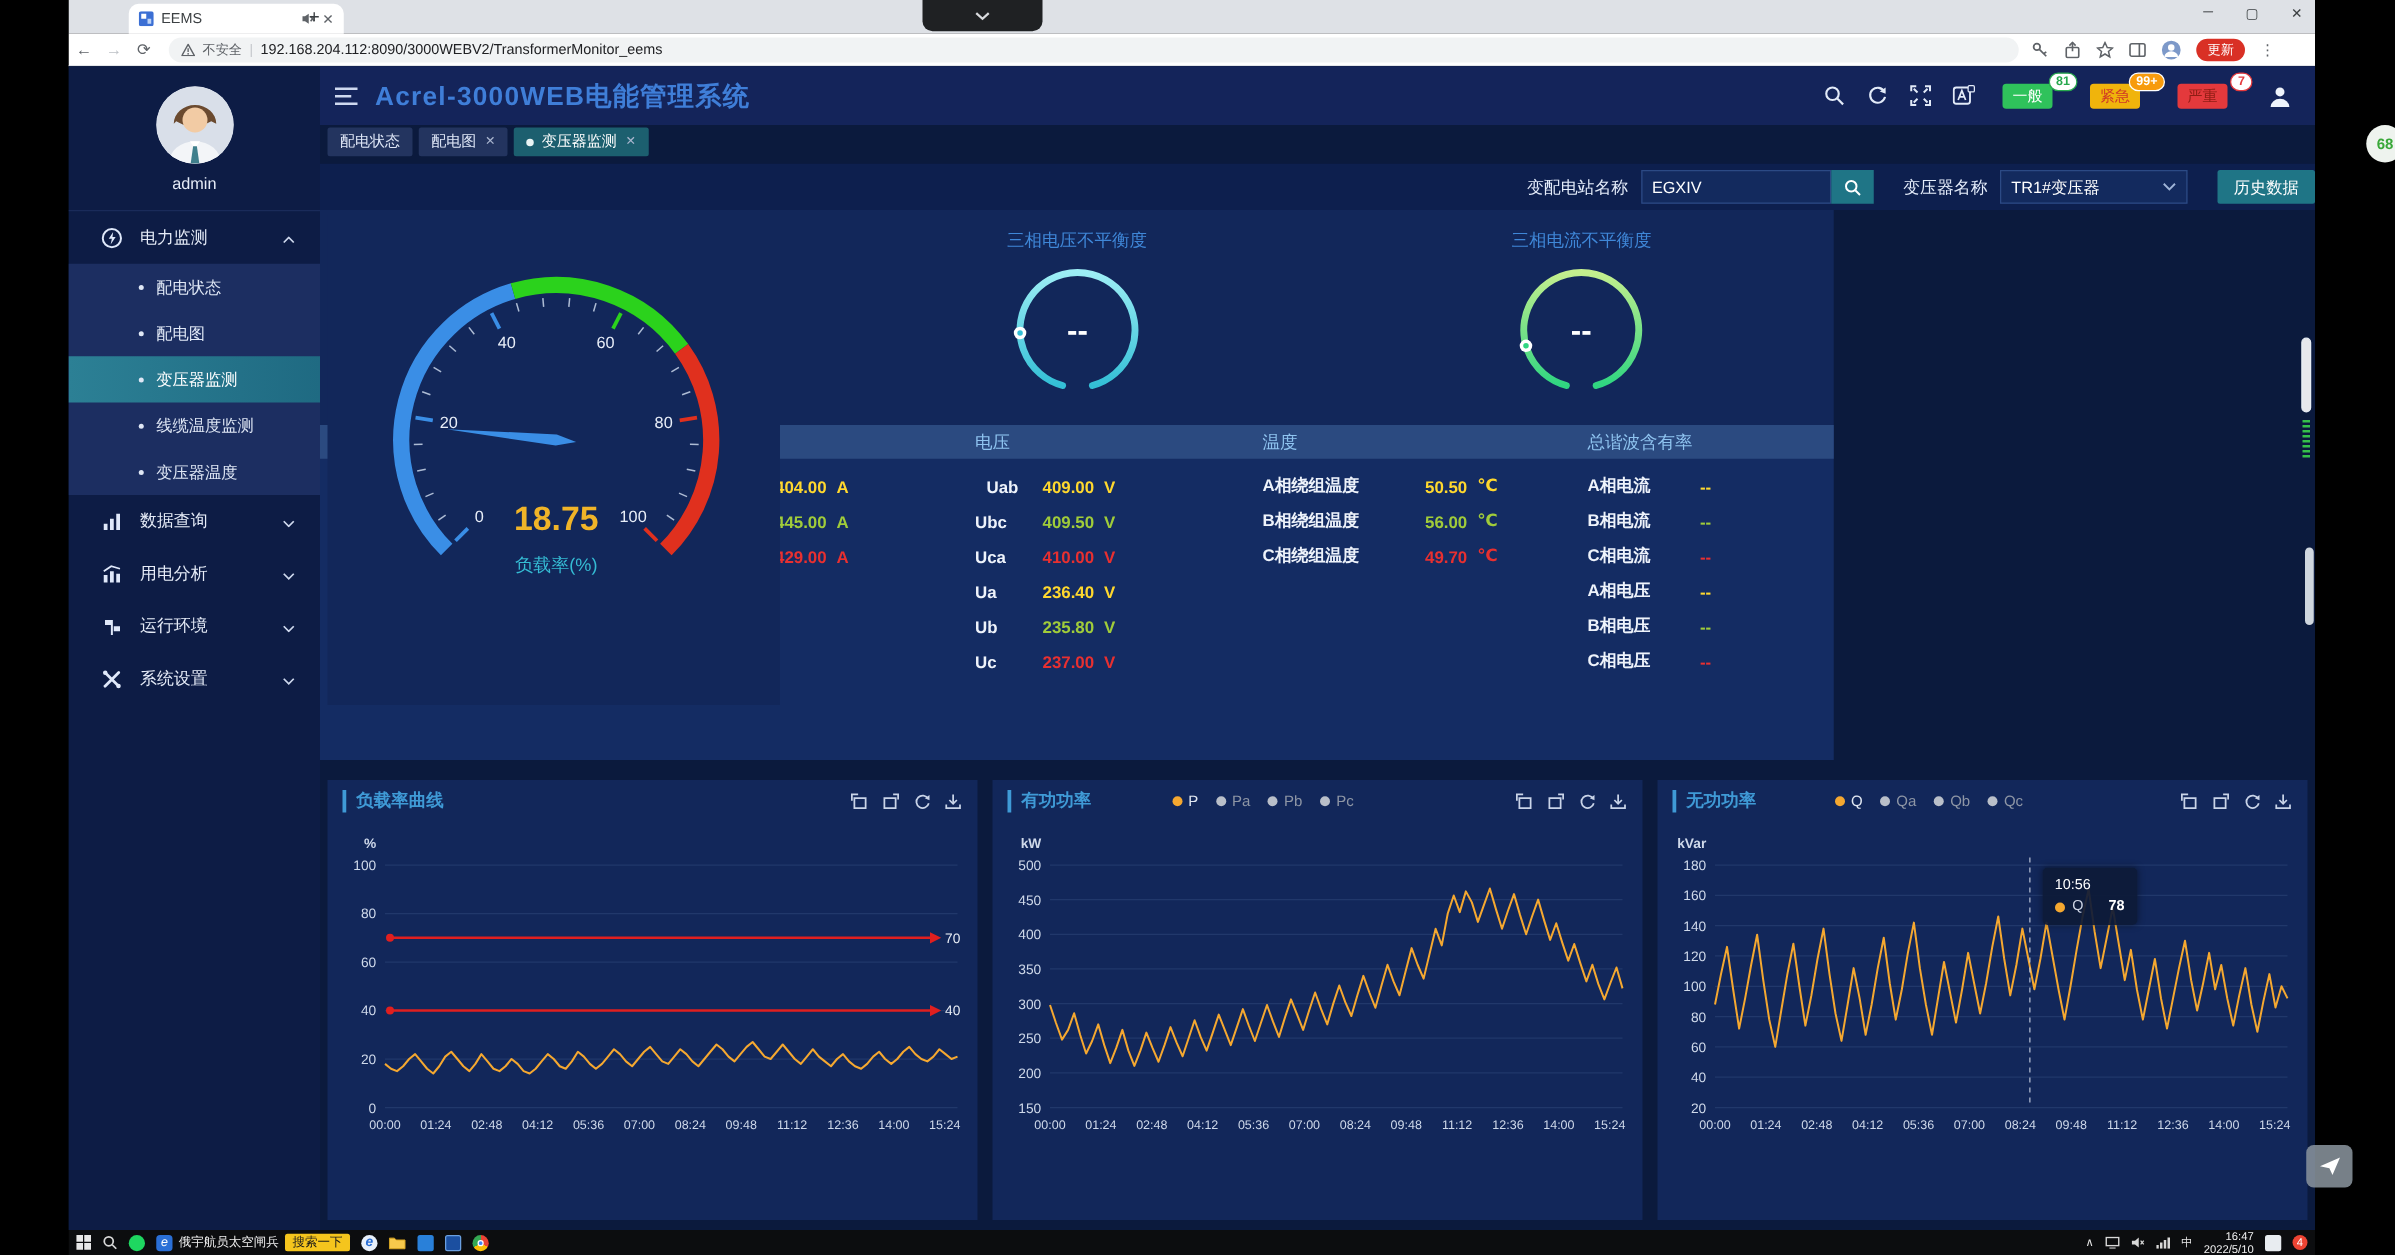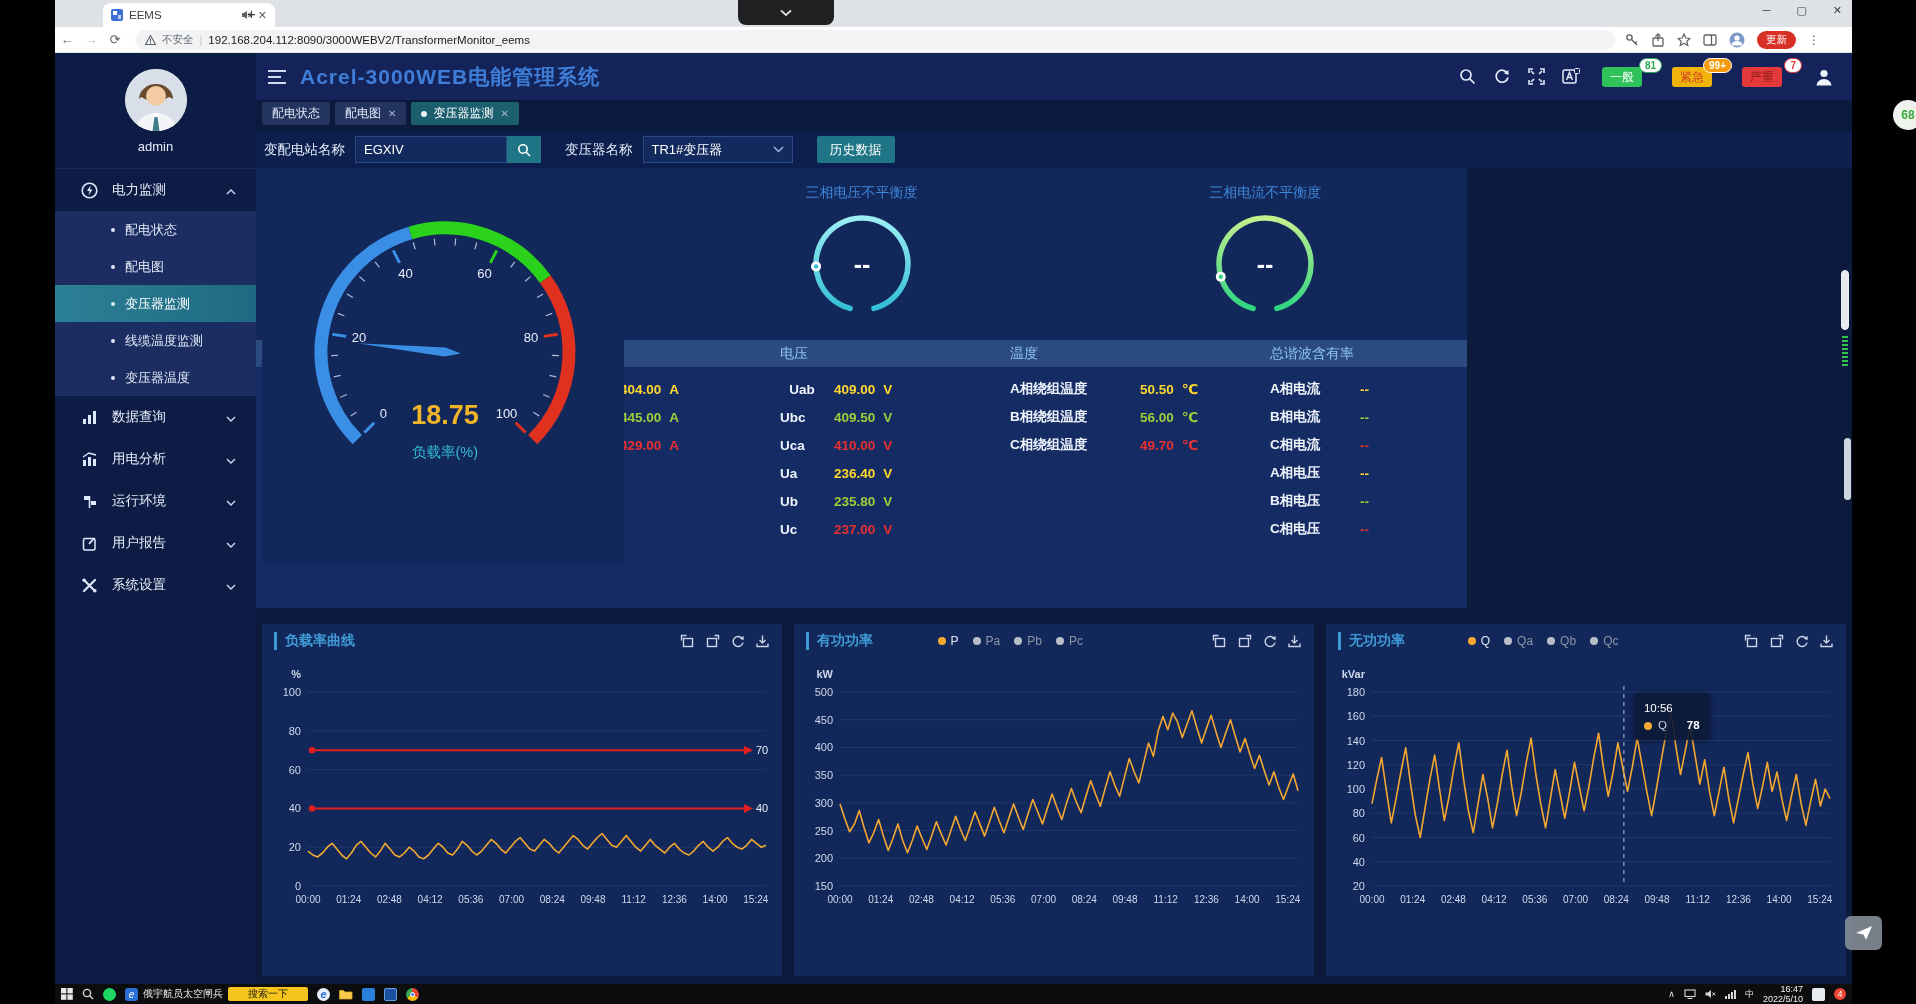--- a/index.html
+++ b/index.html
@@ -54,21 +54,21 @@
   .pill { position:relative; height:20px; border-radius:3px; font-size:12px; line-height:20px; padding:0 8px; margin-right:30px; }
   .pill .badge { position:absolute; top:-9px; right:-20px; height:15px; border-radius:8px; padding:0 5px; font-size:10px; line-height:13px; border:1px solid;font-weight:bold; }
   .hdr-person { margin-left:2px; }
 
   #chiprow { height:25px; display:flex; align-items:flex-end; padding-left:6px; gap:5px; }
   .chip { display:inline-flex; align-items:center; background:#23345f; color:#dfe7f7; font-size:12px; padding:3px 10px; border-radius:2px; cursor:pointer; }
   .chip .cdot { width:6px; height:6px; border-radius:50%; background:#e9f4f4; margin-right:6px; }
   .chip .cx { margin-left:7px; color:#aab6cf; font-size:10px; }
   .chip.active { background:#1c5f6f; color:#fff; }
 
-  #filterbar { height:37px; background:#0d1f4e; display:flex; align-items:center; padding-left:8px; margin-top:6px; gap:10px; }
+  #filterbar { height:37px; background:#0d1f4e; display:flex; align-items:center; padding-left:8px; margin-top:6px; gap:10px;justify-content:flex-end; }
   .flabel { color:#e4ecfa; font-size:13.5px; }
   .finput-wrap { display:flex; }
   .finput { width:152px; height:27px; background:#132a5e; border:1px solid #2c4a85; color:#fff; font-size:13px; padding-left:8px; display:flex; align-items:center; }
   .fsearch { width:34px; height:27px; background:#1f7586; display:flex; align-items:center; justify-content:center; }
   .fselect { width:150px; height:27px; background:#132a5e; border:1px solid #2c4a85; color:#fff; font-size:13px; padding:0 8px; display:flex; align-items:center; justify-content:space-between; }
   .fbtn { height:27px; background:#1f7586; color:#fff; font-size:13px; padding:0 13px; display:flex; align-items:center; border-radius:2px; margin-left:14px; }
 
   #content { position:relative; height:822px; }
   .panel { position:absolute; background:#12275a; }
   #gauge-panel { left:6px; top:4px; width:362px; height:392px; }
@@ -103,21 +103,21 @@
   .tooltip .trow { display:flex; align-items:center; gap:6px; }
   .tooltip .tv { font-weight:bold; margin-left:14px; }
 
   #page-scroll { position:absolute; right:0px; top:385px; width:8px; height:130px; }
   #page-thumb { width:7px; height:62px; background:#cfd6de; border-radius:4px; }
 
   
   #taskbar { position:absolute; left:0; top:984px; width:1797px; height:20px; background:#0c0d0f; display:flex; align-items:center; padding:0 6px; gap:9px; color:#e8e8e8; }
   .tb-news { display:flex; align-items:center; gap:5px; }
   .tb-news .txt { font-size:10px; color:#f0f0f0; white-space:nowrap; }
-  .tb-search { background:#f5c51d; color:#1a1a1a; font-size:10px; padding:0px 20px; border-radius:2px; white-space:nowrap; }
+  .tb-search { background:#f5c51d; color:#1a1a1a; font-size:10px; padding:0px 6px; border-radius:2px; white-space:nowrap; }
   .tb-spacer { flex:1; }
   .tb-clock { text-align:right; font-size:9px; line-height:10px; color:#f0f0f0; }
   .tb-badge { background:#e43; color:#fff; border-radius:50%; width:12px; height:12px; font-size:9px; text-align:center; line-height:12px; }
   .tb-note { width:13px; height:13px; background:#e8ecf0; border-radius:2px; }
 
   
   #float-btn { position:absolute; left:1845px; top:916px; width:37px; height:34px; background:rgba(140,150,160,.85); border-radius:6px; display:flex; align-items:center; justify-content:center; z-index:20; }
   #bubble68 { position:absolute; left:1893px; top:100px; width:30px; height:30px; background:#eef3ee; border-radius:50%; color:#39a839; font-size:12px; font-weight:bold; display:flex; align-items:center; justify-content:center; z-index:20; }
 </style>
 </head>
@@ -271,30 +271,20 @@
                   <polyline points="1,1 5,5 9,1" fill="none" stroke="#cfd9ee" stroke-width="1.4"></polyline>
                 </svg></span>
             </div>
             <div class="mgroup">
               <span class="ic"><svg width="17" height="17" viewBox="0 0 17 17">
                   <line x1="8.5" y1="3" x2="8.5" y2="15" stroke="#dfe8fa" stroke-width="1.6"></line>
                   <rect x="3" y="3" width="5" height="4" fill="#dfe8fa"></rect>
                   <rect x="10" y="8" width="5" height="4" fill="#dfe8fa"></rect>
                 </svg></span>
               <span>运行环境</span>
-              <span class="chev"><svg width="10" height="6">
-                  <polyline points="1,1 5,5 9,1" fill="none" stroke="#cfd9ee" stroke-width="1.4"></polyline>
-                </svg></span>
-            </div>
-            <div class="mgroup">
-              <span class="ic"><svg width="17" height="17" viewBox="0 0 17 17">
-                  <rect x="2.5" y="3.5" width="11.5" height="11.5" rx="1.5" fill="none" stroke="#dfe8fa" stroke-width="1.5"></rect>
-                  <line x1="13.5" y1="3" x2="8" y2="8.8" stroke="#dfe8fa" stroke-width="1.8"></line>
-                </svg></span>
-              <span>用户报告</span>
               <span class="chev"><svg width="10" height="6">
                   <polyline points="1,1 5,5 9,1" fill="none" stroke="#cfd9ee" stroke-width="1.4"></polyline>
                 </svg></span>
             </div>
             <div class="mgroup">
               <span class="ic"><svg width="17" height="17" viewBox="0 0 17 17">
                   <line x1="3" y1="3" x2="14" y2="14" stroke="#dfe8fa" stroke-width="2.2" stroke-linecap="round"></line>
                   <line x1="14" y1="3" x2="3" y2="14" stroke="#dfe8fa" stroke-width="2.2" stroke-linecap="round"></line>
                   <circle cx="3.2" cy="3.2" r="1.8" fill="#dfe8fa"></circle>
                   <circle cx="13.8" cy="13.8" r="1.8" fill="#dfe8fa"></circle>

